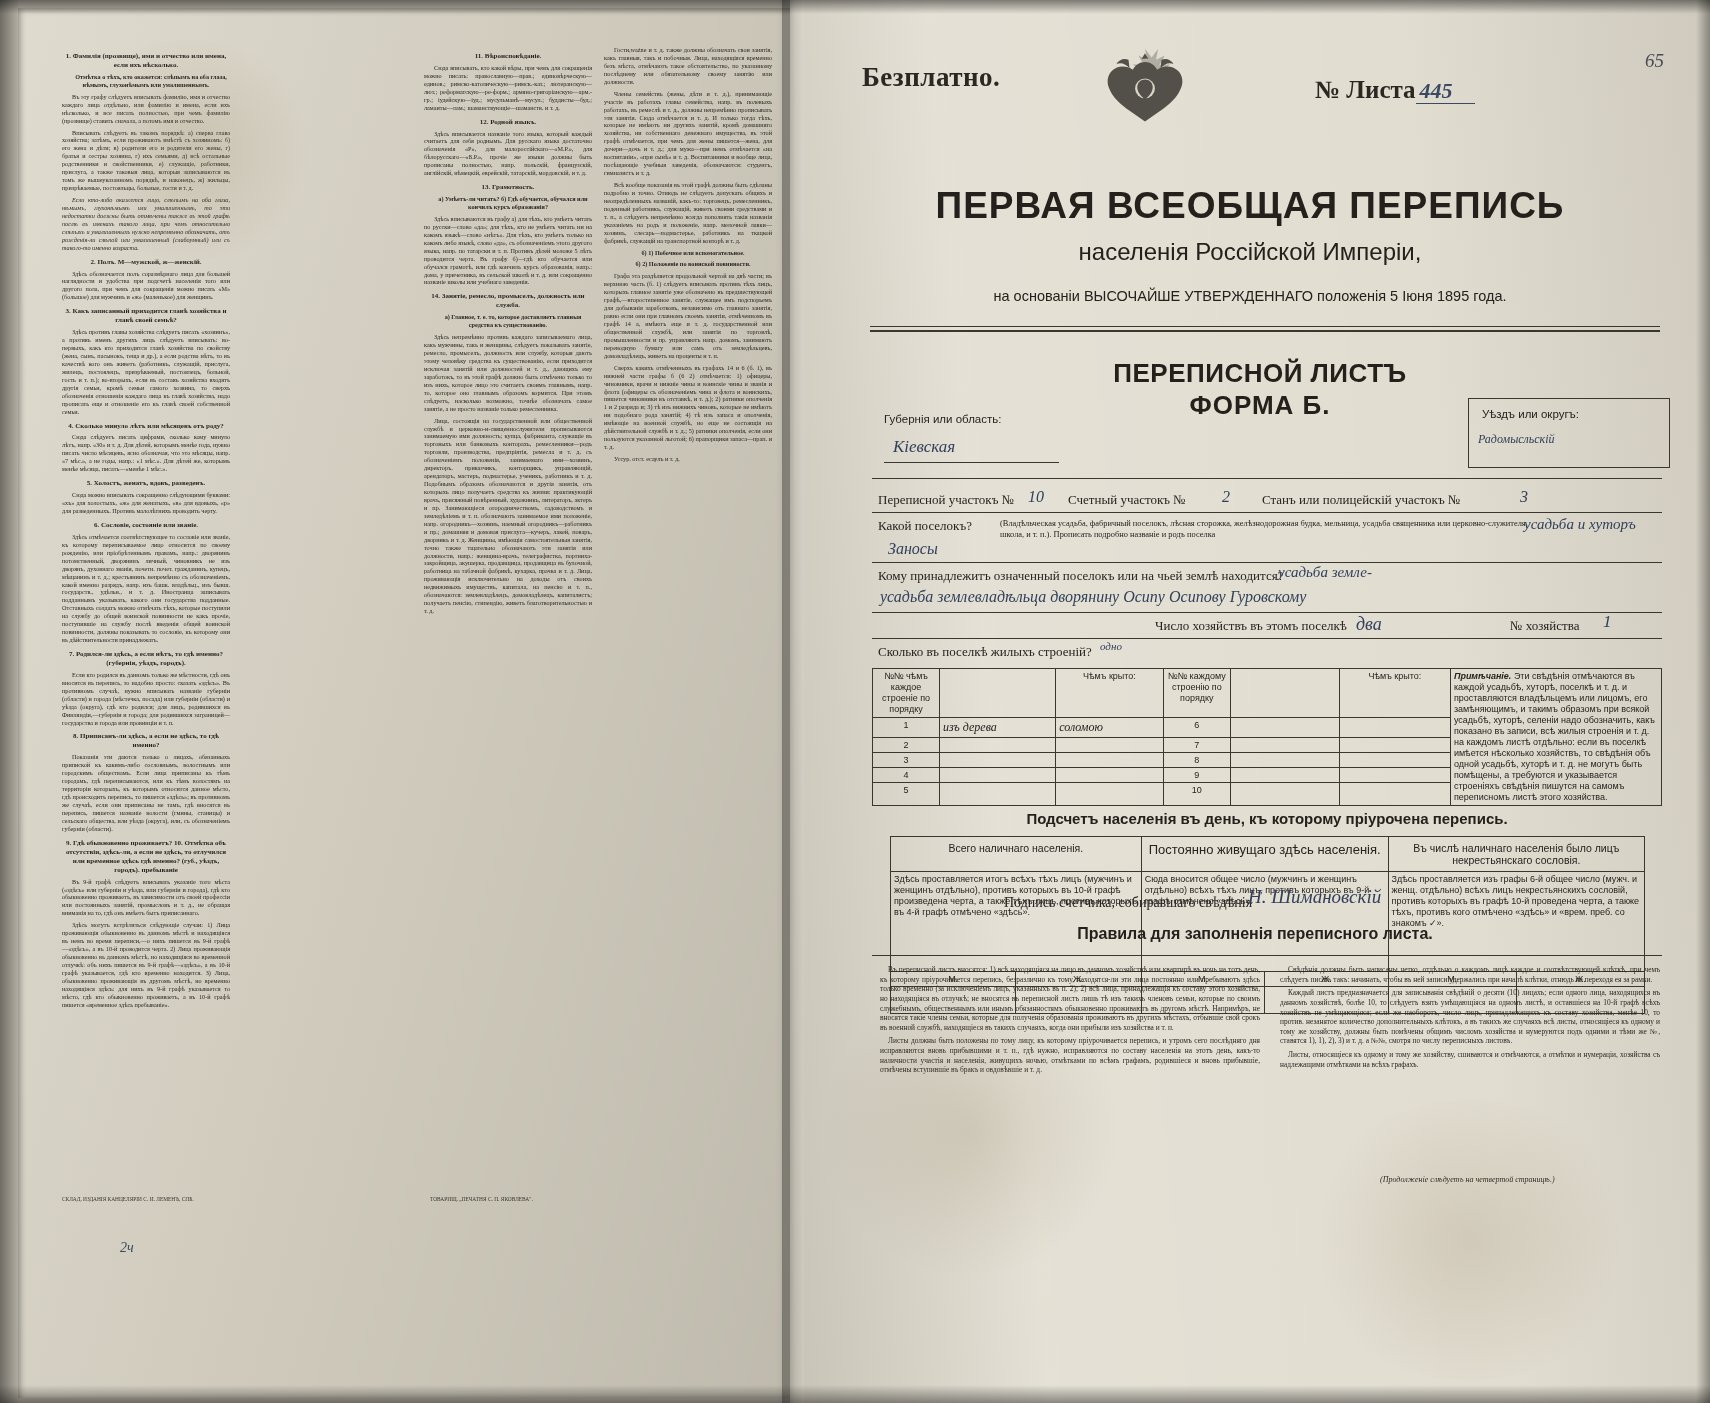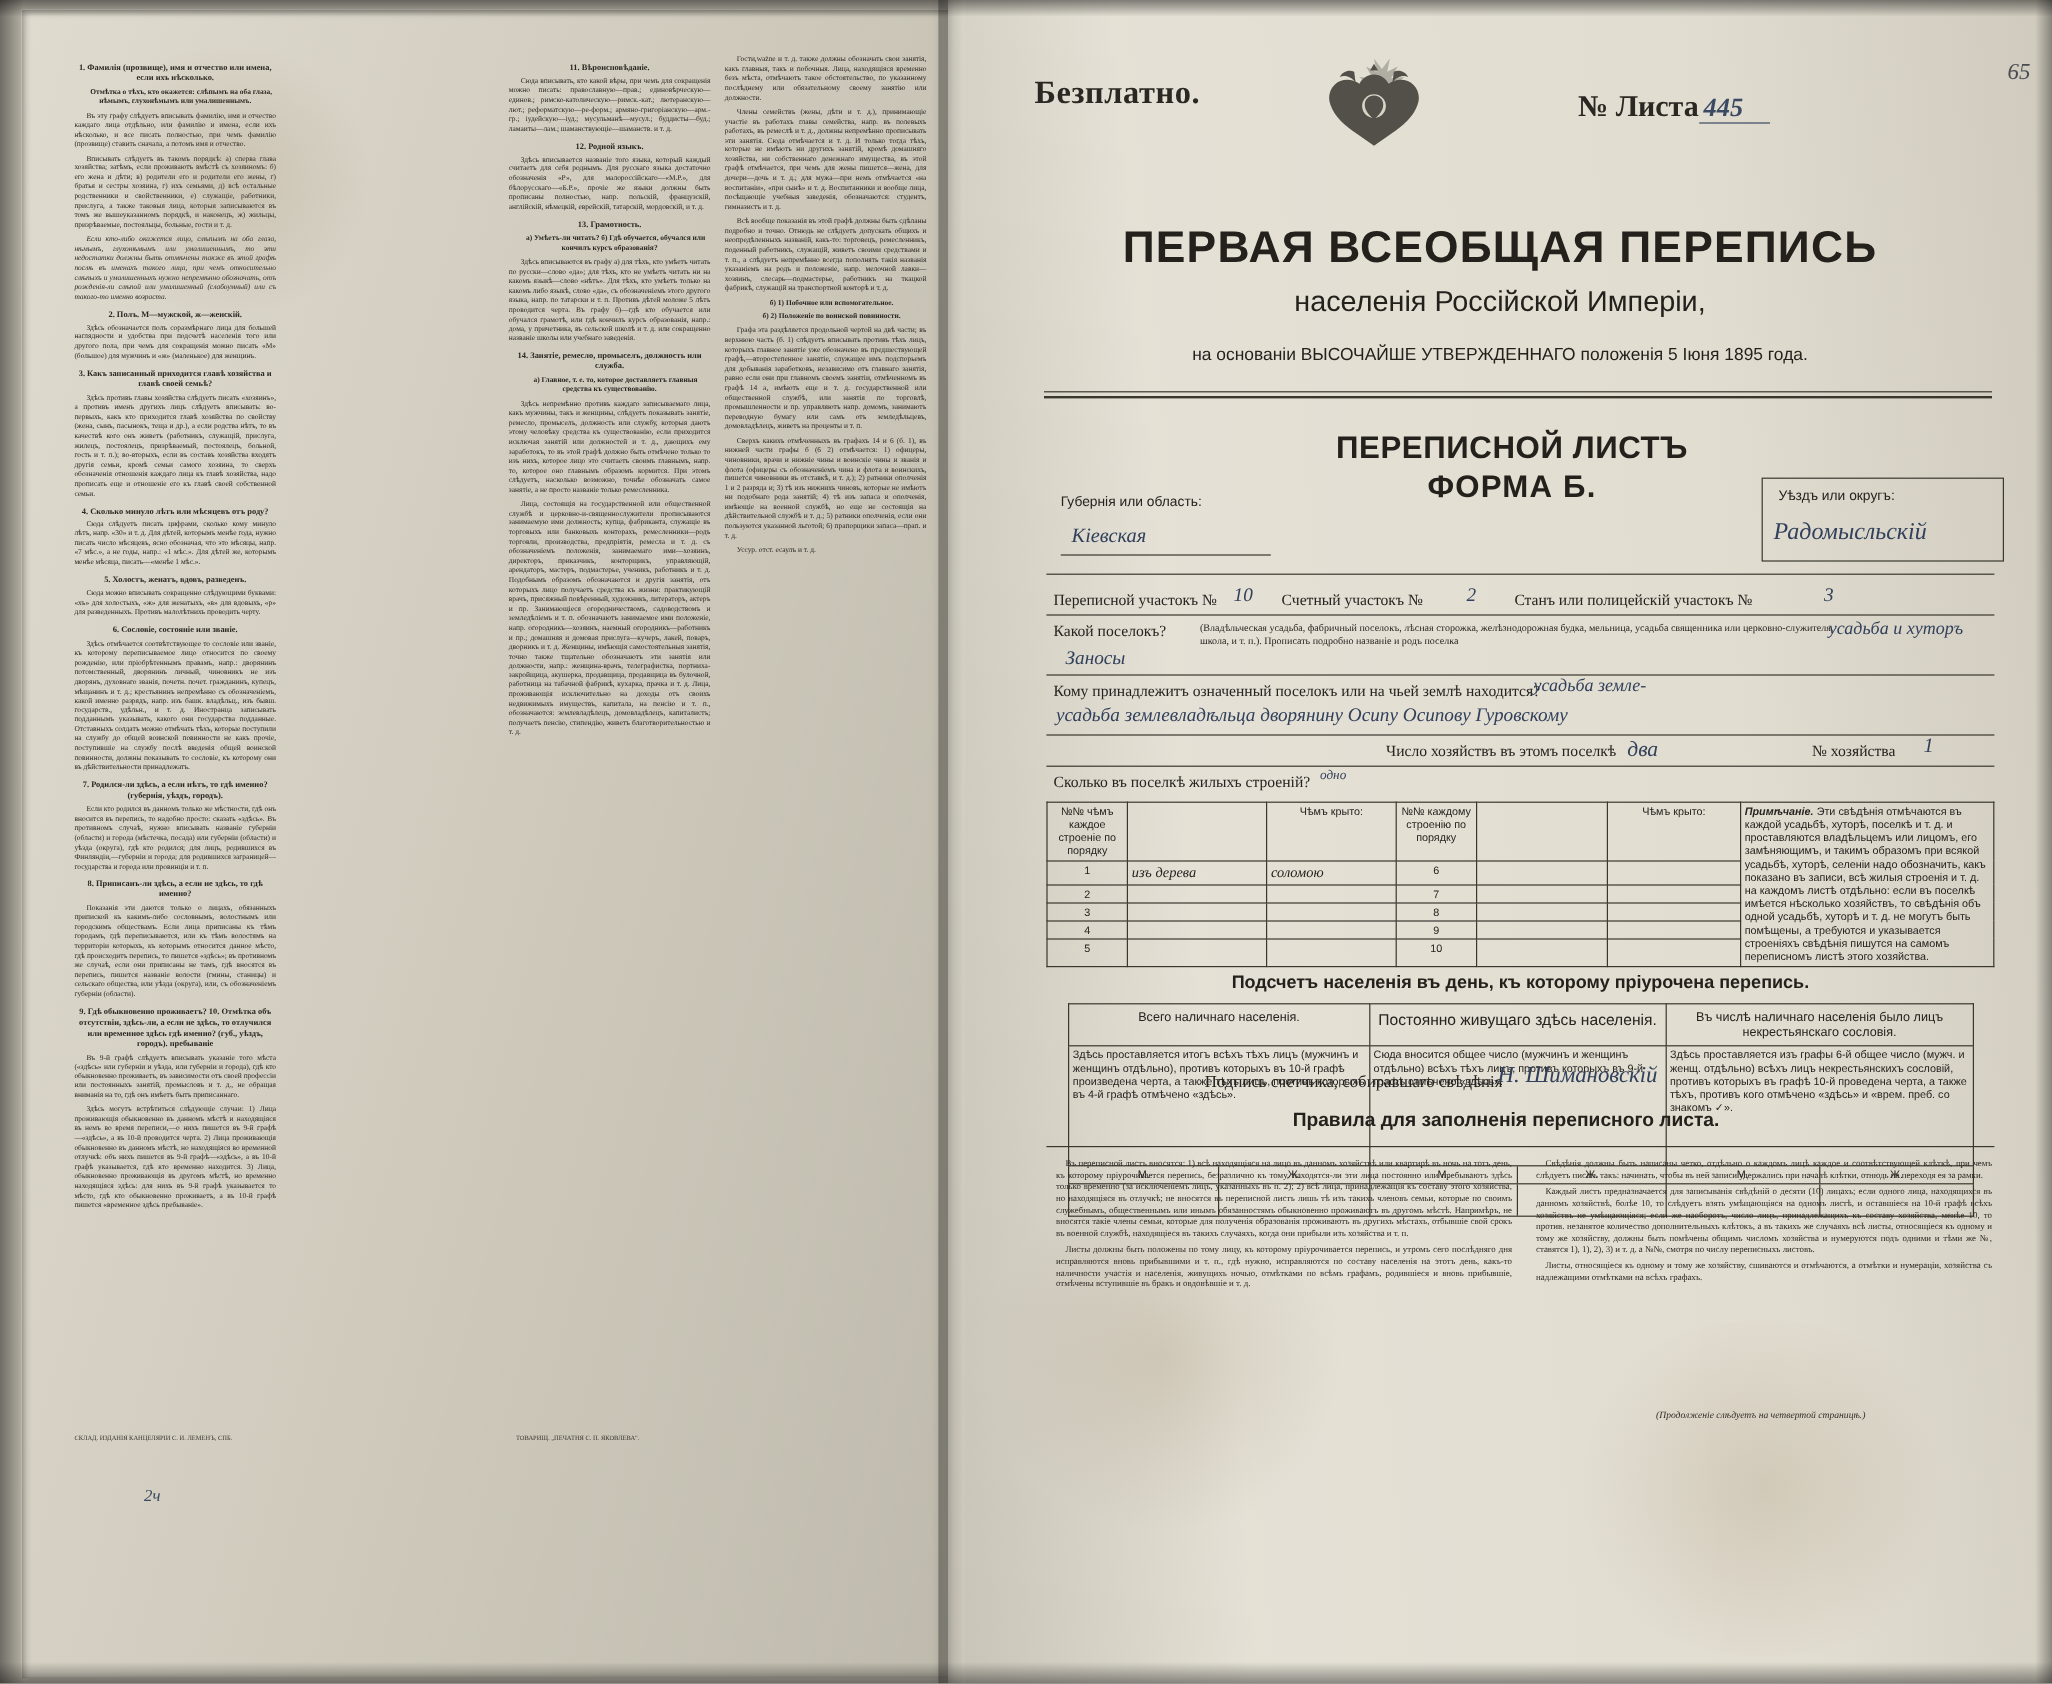--- a/index.html
+++ b/index.html
@@ -90,21 +90,21 @@
   .sheet-no .hand {
     font-family: "Liberation Serif", serif;
     font-style: italic;
     color: #3b4a63;
     font-size: 22px;
     border-bottom: 1px solid #3b4a63;
     padding: 0 22px 0 4px;
   }
   .corner-num {
     position: absolute; left: 1645px; top: 50px;
-    font-style: italic; font-size: 19px; color: #4a4a52; margin-left: 28px;
+    font-style: italic; font-size: 19px; color: #4a4a52;
   }
   .eagle {
     position: absolute; left: 1090px; top: 40px;
     width: 110px; height: 110px;
     opacity: 0.85;
   }
   .title-main {
     position: absolute; left: 850px; top: 185px; width: 800px;
     text-align: center;
     font-family: "Liberation Sans", sans-serif;
@@ -275,21 +275,21 @@
 
   <div class="lbl" style="left:884px; top:413px;">Губернія или область:</div>
   <div class="hw" style="left:893px; top:437px; font-size:17px;">Кіевская</div>
   <div class="hr-thin" style="left:884px; top:462px; width:175px;"></div>
 
   <div class="form-title">ПЕРЕПИСНОЙ ЛИСТЪ</div>
   <div class="form-title2">ФОРМА Б.</div>
 
   <div class="box" style="left:1468px; top:398px; width:200px; height:68px;"></div>
   <div class="lbl" style="left:1482px; top:408px;">Уѣздъ или округъ:</div>
-  <div class="hw" style="left:1478px; top:432px; font-size:20px;">Радомысльскій</div>
+  <div class="hw" style="left:1478px; top:432px; font-size:12px;">Радомысльскій</div>
 
   <div class="hr-thin" style="left:872px; top:478px; width:790px;"></div>
 
   <div class="lbl serif" style="left:878px; top:492px; font-size:13px;">Переписной участокъ №</div>
   <div class="hw" style="left:1028px; top:488px; font-size:16px;">10</div>
   <div class="lbl serif" style="left:1068px; top:492px; font-size:13px;">Счетный участокъ №</div>
   <div class="hw" style="left:1222px; top:488px; font-size:16px;">2</div>
   <div class="lbl serif" style="left:1262px; top:492px; font-size:13px;">Станъ или полицейскій участокъ №</div>
   <div class="hw" style="left:1520px; top:488px; font-size:16px;">3</div>
   <div class="hr-thin" style="left:872px; top:512px; width:790px;"></div>

